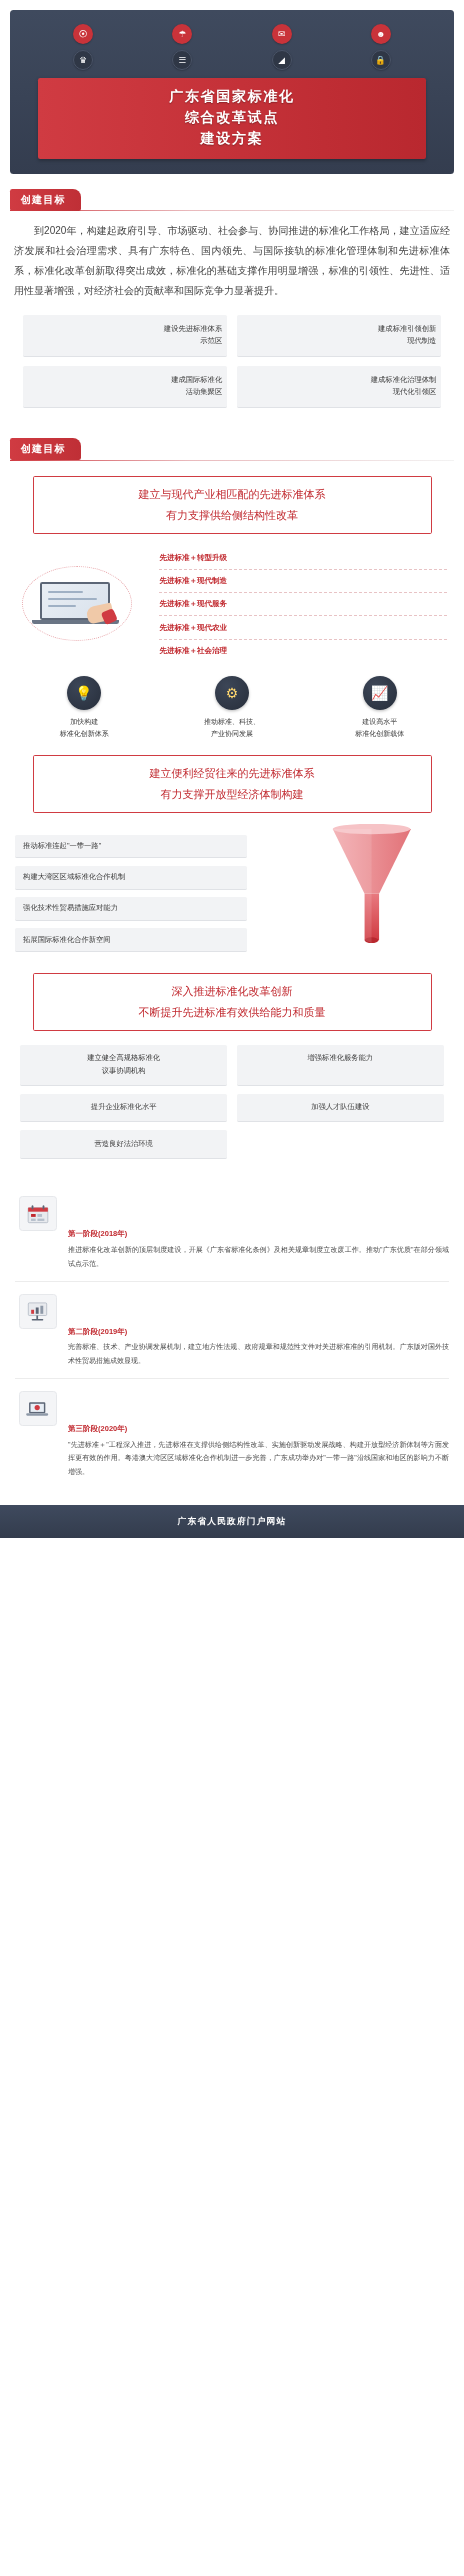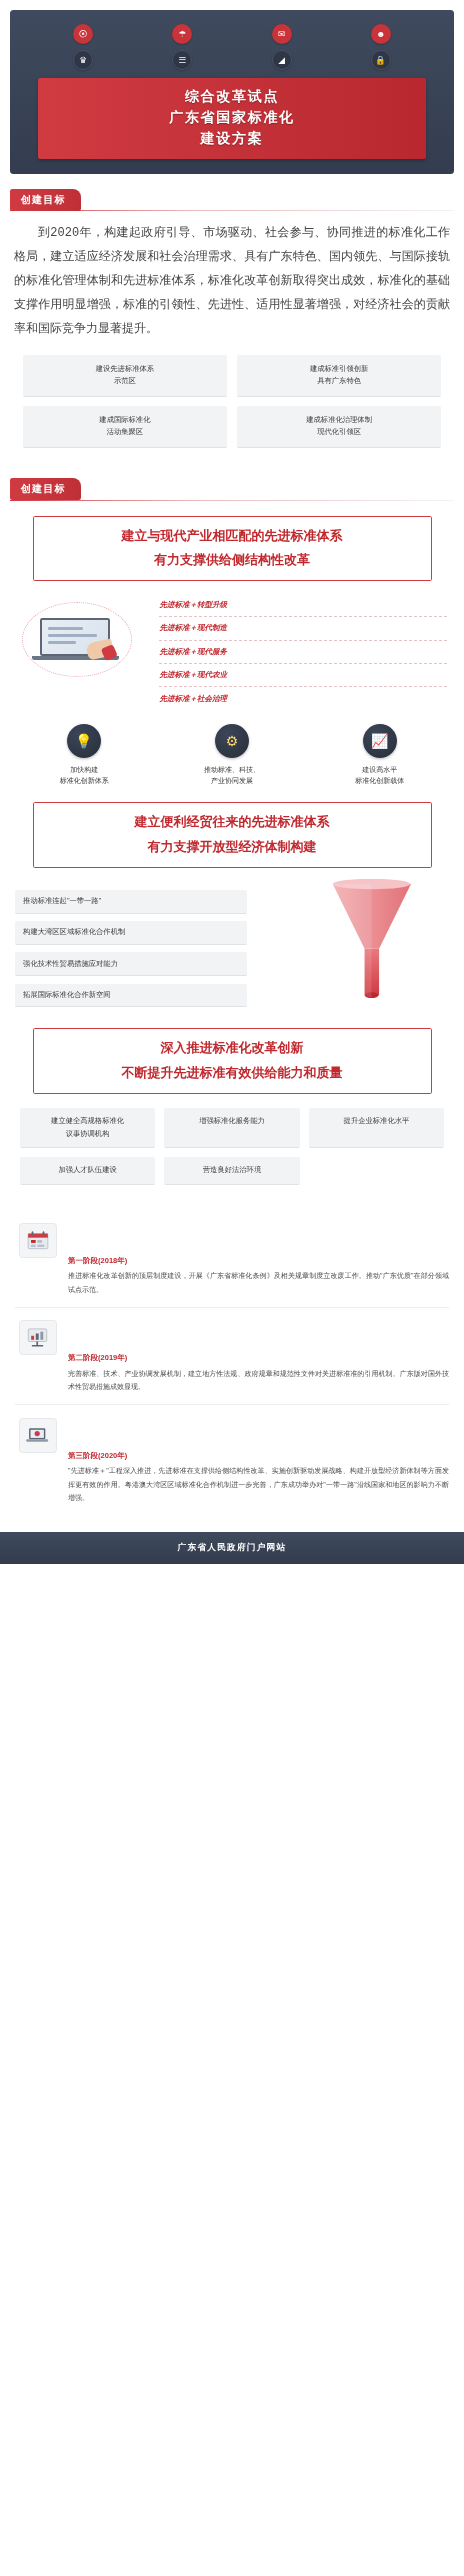--- a/index.html
+++ b/index.html
@@ -73,65 +73,64 @@
   .sec-wrap { margin: 15px 10.4px 0 10.4px; }
   .sec-rule {
     height: 1.2px;
     background: linear-gradient(90deg,#d03b42 0%,#e9b9bc 40%, #f3f3f3 100%);
     margin-top: -0.6px;
   }
 
   
   .para {
     margin: 9.3px 14px 0 14px;
-    font-size: 12px;
+    font-size: 10px;
     line-height: 2.0;
     color: #444;
     text-align: justify;
     text-indent: 2em;
-    font-family: Liberation Mono, monospace;
   }
 
   
   .goal-grid {
     margin: 14px 23px 0 23px;
     display: grid;
     grid-template-columns: 1fr 1fr;
     gap: 9.3px 10.4px;
   }
   .goal-box {
     background: #f2f3f5;
     border-radius: 1.7px;
     padding: 8.1px 4.6px;
-    text-align: center;
+    text-align: right;
     font-size: 7.3px;
     line-height: 1.7;
     color: #3a3a3a;
     border-bottom: 1.2px solid #e0e2e6;
   }
 
   
   .hl-box {
     margin: 15px 32.5px 0 32.5px;
     border: 1.2px solid #d03b42;
     border-radius: 1.7px;
     padding: 7px 5.8px;
     text-align: center;
     color: #c1292f;
-    font-size: 13px;
-    font-weight: bold;
+    font-size: 11px;
+    font-weight: normal;
     line-height: 1.9;
   }
 
   
   .laptop-block {
     margin: 12.8px 17.4px 0 17.4px;
     display: flex;
+    align-items: center;
     gap: 5.8px;
-    font-style: italic;
   }
   .laptop-art {
     width: 134px; height: 93px;
     position: relative;
     flex: 0 0 134px;
   }
   .laptop-ring {
     position: absolute; left: 4.6px; top: 8.1px;
     width: 110px; height: 75px;
     border: 1.2px dotted #e8a7ab;
@@ -216,21 +215,21 @@
     font-size: 7.3px;
     color: #3a3a3a;
     padding: 6.4px 8.1px;
     margin-bottom: 7.5px;
   }
 
   
   .six-grid {
     margin: 14px 20px 0 20px;
     display: grid;
-    grid-template-columns: 1fr 1fr 1fr;
+    grid-template-columns: 1fr 1fr;
     gap: 8.1px 9.3px;
   }
   .six-box {
     background: #f2f3f5;
     border-bottom: 1.2px solid #e0e2e6;
     border-radius: 1.7px;
     padding: 7.5px 3.5px;
     text-align: center;
     font-size: 7.3px;
     line-height: 1.7;
@@ -303,39 +302,39 @@
       </div>
 
       <div class="icon-row">
         <div class="circ-icon dark">♛</div>
         <div class="circ-icon dark">☰</div>
         <div class="circ-icon dark">◢</div>
         <div class="circ-icon dark">🔒</div>
       </div>
 
       <div class="title-band">
+        <div class="t-line">广东省国家标准化</div>
         <div class="t-line">综合改革试点</div>
-        <div class="t-line">广东省国家标准化</div>
         <div class="t-line">建设方案</div>
       </div>
     </div>
   </div>
 
   <div class="sec-wrap">
     <div class="sec-tab">创建目标</div>
     <div class="sec-rule"></div>
   </div>
 
   <div class="para">到2020年，构建起政府引导、市场驱动、社会参与、协同推进的标准化工作格局，建立适应经济发展和社会治理需求、具有广东特色、国内领先、与国际接轨的标准化管理体制和先进标准体系，标准化改革创新取得突出成效，标准化的基础支撑作用明显增强，标准的引领性、先进性、适用性显著增强，对经济社会的贡献率和国际竞争力显著提升。</div>
 
   <div class="goal-grid">
     <div class="goal-box" style="white-space:pre-line">建设先进标准体系
 示范区</div>
     <div class="goal-box" style="white-space:pre-line">建成标准引领创新
-具有广东特色</div>
+现代制造</div>
     <div class="goal-box" style="white-space:pre-line">建成国际标准化
 活动集聚区</div>
     <div class="goal-box" style="white-space:pre-line">建成标准化治理体制
 现代化引领区</div>
   </div>
 
   <div class="spacer-lg"></div>
 
   <div class="sec-wrap">
     <div class="sec-tab">创建目标</div>

